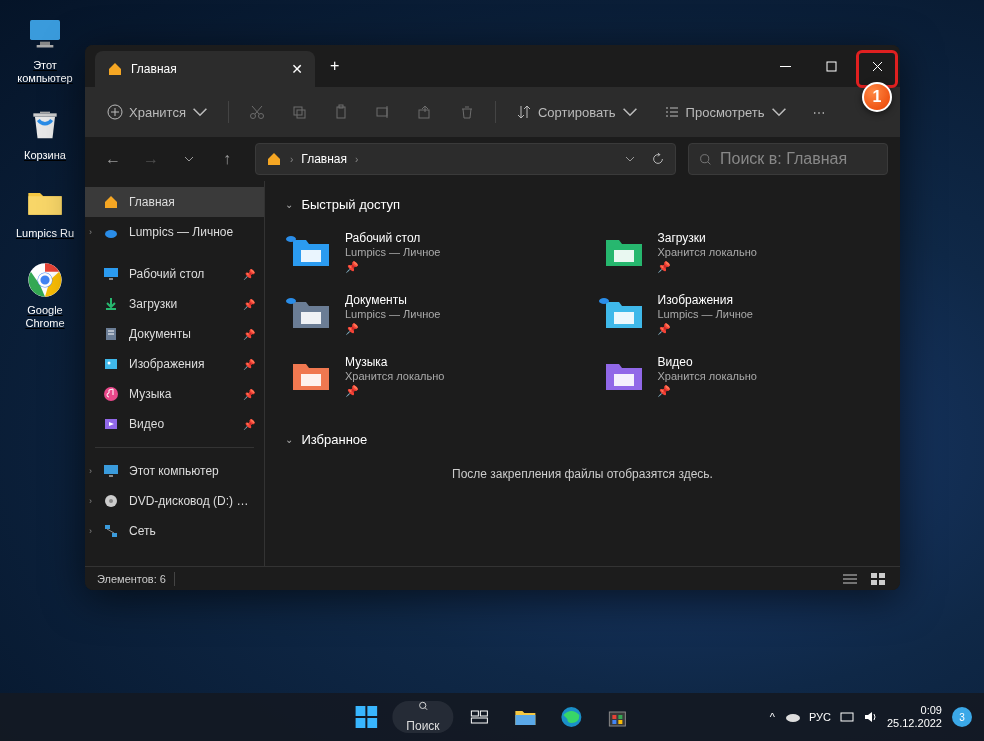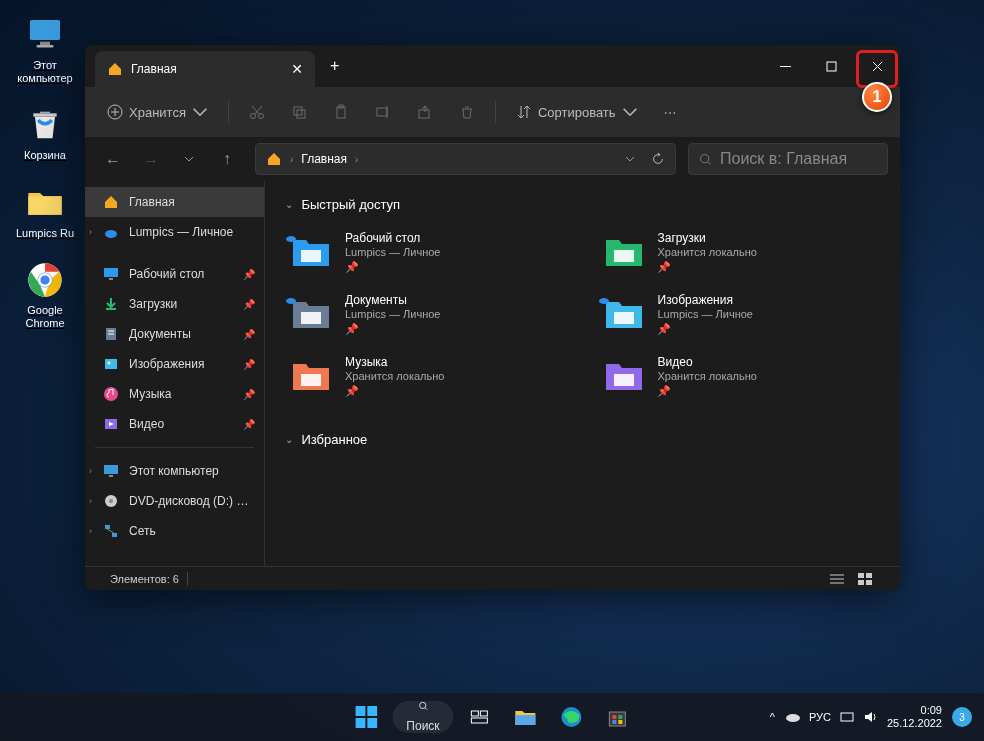--- a/index.html
+++ b/index.html
@@ -50,21 +50,21 @@
 .grid { display: grid; grid-template-columns: 1fr 1fr; gap: 10px 30px; margin-bottom: 30px; }
 .item { display: flex; align-items: center; gap: 12px; cursor: pointer; padding: 4px; }
 .item .ico-wrap { width: 44px; height: 44px; display: flex; align-items: center; justify-content: center; position: relative; }
 .item .cloud { position: absolute; left: -4px; top: 2px; width: 12px; height: 12px; }
 .item .meta { display: flex; flex-direction: column; gap: 1px; }
 .item .name { color: #fff; font-size: 12px; }
 .item .sub { color: #aaa; font-size: 11px; }
 .item .pin { color: #888; font-size: 11px; margin-top: 2px; }
 .empty { color: #ccc; font-size: 12px; text-align: center; margin-top: 20px; }
 
-.status { height: 24px; display: flex; align-items: center; padding: 0 25px; background: #1c1c1c; border-top: 1px solid #333; color: #ccc; font-size: 11px; gap: 8px; }
+.status { height: 24px; display: flex; align-items: center; padding: 0 12px; background: #1c1c1c; border-top: 1px solid #333; color: #ccc; font-size: 11px; gap: 8px; }
 .status .vdiv { width: 1px; height: 14px; background: #444; }
 .status .spacer { flex: 1; }
 .status .viewbtn { width: 20px; height: 16px; cursor: pointer; display: flex; align-items: center; justify-content: center; }
 
 .annotation { position: absolute; left: 856px; top: 50px; width: 42px; height: 38px; border: 3px solid #e02020; border-radius: 6px; pointer-events: none; }
 .callout { position: absolute; left: 862px; top: 82px; width: 30px; height: 30px; background: radial-gradient(circle at 35% 30%, #ff8844, #e84000); border-radius: 50%; display: flex; align-items: center; justify-content: center; color: #fff; font-weight: bold; font-size: 16px; border: 2px solid #fff; box-shadow: 0 2px 6px rgba(0,0,0,0.5); pointer-events: none; }
 
 .taskbar { position: absolute; bottom: 0; left: 0; right: 0; height: 48px; background: rgba(20,25,35,0.92); display: flex; align-items: center; padding: 0 12px; }
 .tb-center { position: absolute; left: 50%; transform: translateX(-50%); display: flex; align-items: center; gap: 6px; }
 .tb-item { width: 40px; height: 40px; display: flex; align-items: center; justify-content: center; cursor: pointer; border-radius: 4px; }
@@ -208,20 +208,34 @@
     <div class="tdiv"></div>
     <div class="tbtn">
       <svg viewBox="0 0 16 16">
           <path d="M5 2 L5 14 M2 11 L5 14 L8 11 M11 14 L11 2 M8 5 L11 2 L14 5" stroke="#bbb" fill="none"></path>
         </svg>
       <span>Сортировать</span>
       <svg viewBox="0 0 10 6" width="10" height="6">
           <path d="M1 1 L5 5 L9 1" stroke="#bbb" fill="none"></path>
         </svg>
     </div>
+    <div class="tbtn">
+      <svg viewBox="0 0 16 16">
+          <line x1="2" y1="4" x2="4" y2="4" stroke="#bbb"></line>
+          <line x1="6" y1="4" x2="14" y2="4" stroke="#bbb"></line>
+          <line x1="2" y1="8" x2="4" y2="8" stroke="#bbb"></line>
+          <line x1="6" y1="8" x2="14" y2="8" stroke="#bbb"></line>
+          <line x1="2" y1="12" x2="4" y2="12" stroke="#bbb"></line>
+          <line x1="6" y1="12" x2="14" y2="12" stroke="#bbb"></line>
+        </svg>
+      <span>Просмотреть</span>
+      <svg viewBox="0 0 10 6" width="10" height="6">
+          <path d="M1 1 L5 5 L9 1" stroke="#bbb" fill="none"></path>
+        </svg>
+    </div>
     <div class="tbtn">⋯</div>
   </div>
 
   <div class="navbar">
     <div class="navbtn">←</div>
     <div class="navbtn disabled">→</div>
     <div class="navbtn">
         <svg viewBox="0 0 10 6" width="10" height="6">
           <path d="M1 1 L5 5 L9 1" stroke="#999" fill="none"></path>
         </svg>
@@ -444,20 +458,21 @@
       <span class="sub">Хранится локально</span>
       <span class="pin">📌</span>
     </div>
           </div>
         </div>
 
       <div class="section-h">
         <span class="chev">⌄</span>
         <span>Избранное</span>
       </div>
+      <div class="empty">После закрепления файлы отобразятся здесь.</div>
     </div>
   </div>
 
   <div class="status">
     <span>Элементов: 6</span>
     <div class="vdiv"></div>
     <div class="spacer"></div>
     <div class="viewbtn">
         <svg viewBox="0 0 14 12" width="14" height="12">
           <line x1="0" y1="2" x2="14" y2="2" stroke="#ccc"></line>

